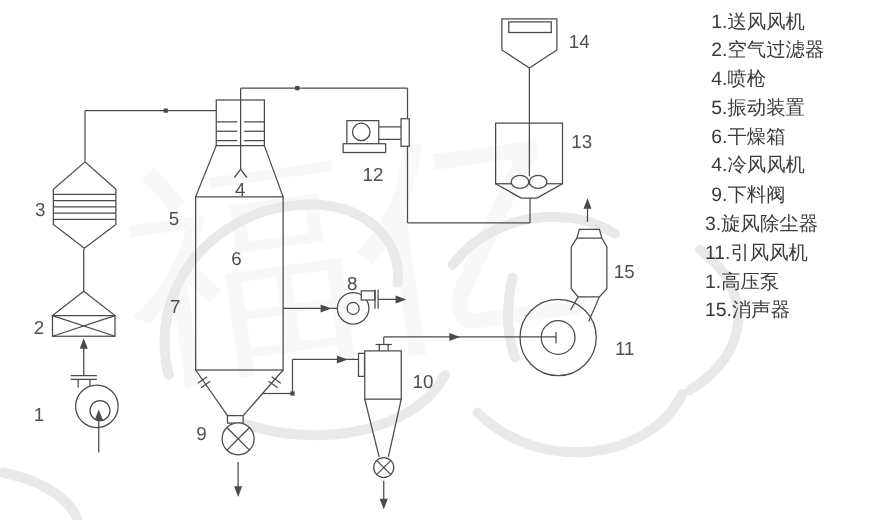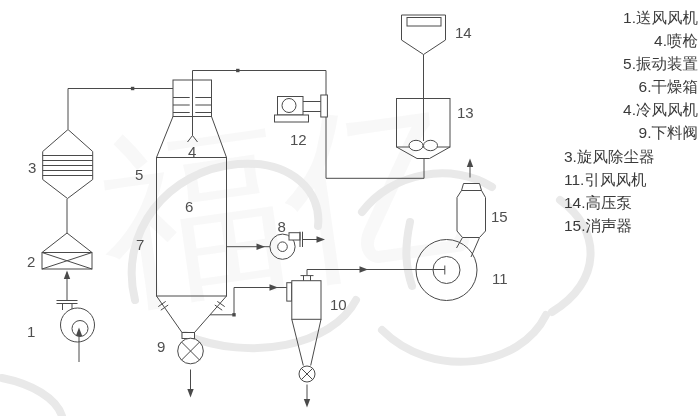--- a/index.html
+++ b/index.html
@@ -5,21 +5,21 @@
   html,body{margin:0;padding:0;background:#fff;}
   body{width:700px;height:416px;position:relative;overflow:hidden;
        font-family:"Liberation Sans",sans-serif;}
   #stage{position:absolute;left:0;top:0;width:700px;height:416px;}
   .wm-text{position:absolute;left:100px;top:110px;font-size:185px;line-height:1;
            font-family:"DejaVu Serif",serif;color:#bdbdbd;opacity:0.10;
            transform:rotate(-8deg);white-space:nowrap;pointer-events:none;z-index:0;}
   svg.diagram{position:absolute;left:0;top:0;z-index:1;}
   .legend{position:absolute;left:564px;top:6px;width:134px;z-index:2;
           font-size:15.5px;line-height:23.1px;color:#3a3a3a;white-space:nowrap;}
-  .legend .li1{padding-left:5px;text-align:right;}
+  .legend .li1{padding-left:5px;}
   svg .pipe{stroke:#4a4a4a;stroke-width:1;fill:none;}
   svg .shape{stroke:#4a4a4a;stroke-width:1;fill:#fff;}
   svg .hollow{stroke:#4a4a4a;stroke-width:1;fill:none;}
   svg .ah{fill:#4a4a4a;stroke:none;}
   svg .dot{fill:#4a4a4a;stroke:none;}
   svg text{font-family:"Liberation Sans",sans-serif;font-size:15px;fill:#4f4f4f;}
   svg .wm{stroke:#e9e9e9;stroke-width:8;fill:none;stroke-linecap:round;}
 </style>
 </head>
 <body>
@@ -215,23 +215,24 @@
       <text x="492" y="284">11</text>
       <text x="290" y="145">12</text>
       <text x="457" y="118">13</text>
       <text x="455" y="38">14</text>
       <text x="491" y="222">15</text>
     </g>
   </svg>
 
   <div class="legend">
     <div class="li1">1.送风风机</div>
+    <div class="li1">2.空气过滤器</div>
     <div class="li1">4.喷枪</div>
     <div class="li1">5.振动装置</div>
     <div class="li1">6.干燥箱</div>
     <div class="li1">4.冷风风机</div>
     <div class="li1">9.下料阀</div>
     <div>3.旋风除尘器</div>
     <div>11.引风风机</div>
-    <div>14.高压泵</div>
+    <div>1.高压泵</div>
     <div>15.消声器</div>
   </div>
 </div>
 
 </body></html>

